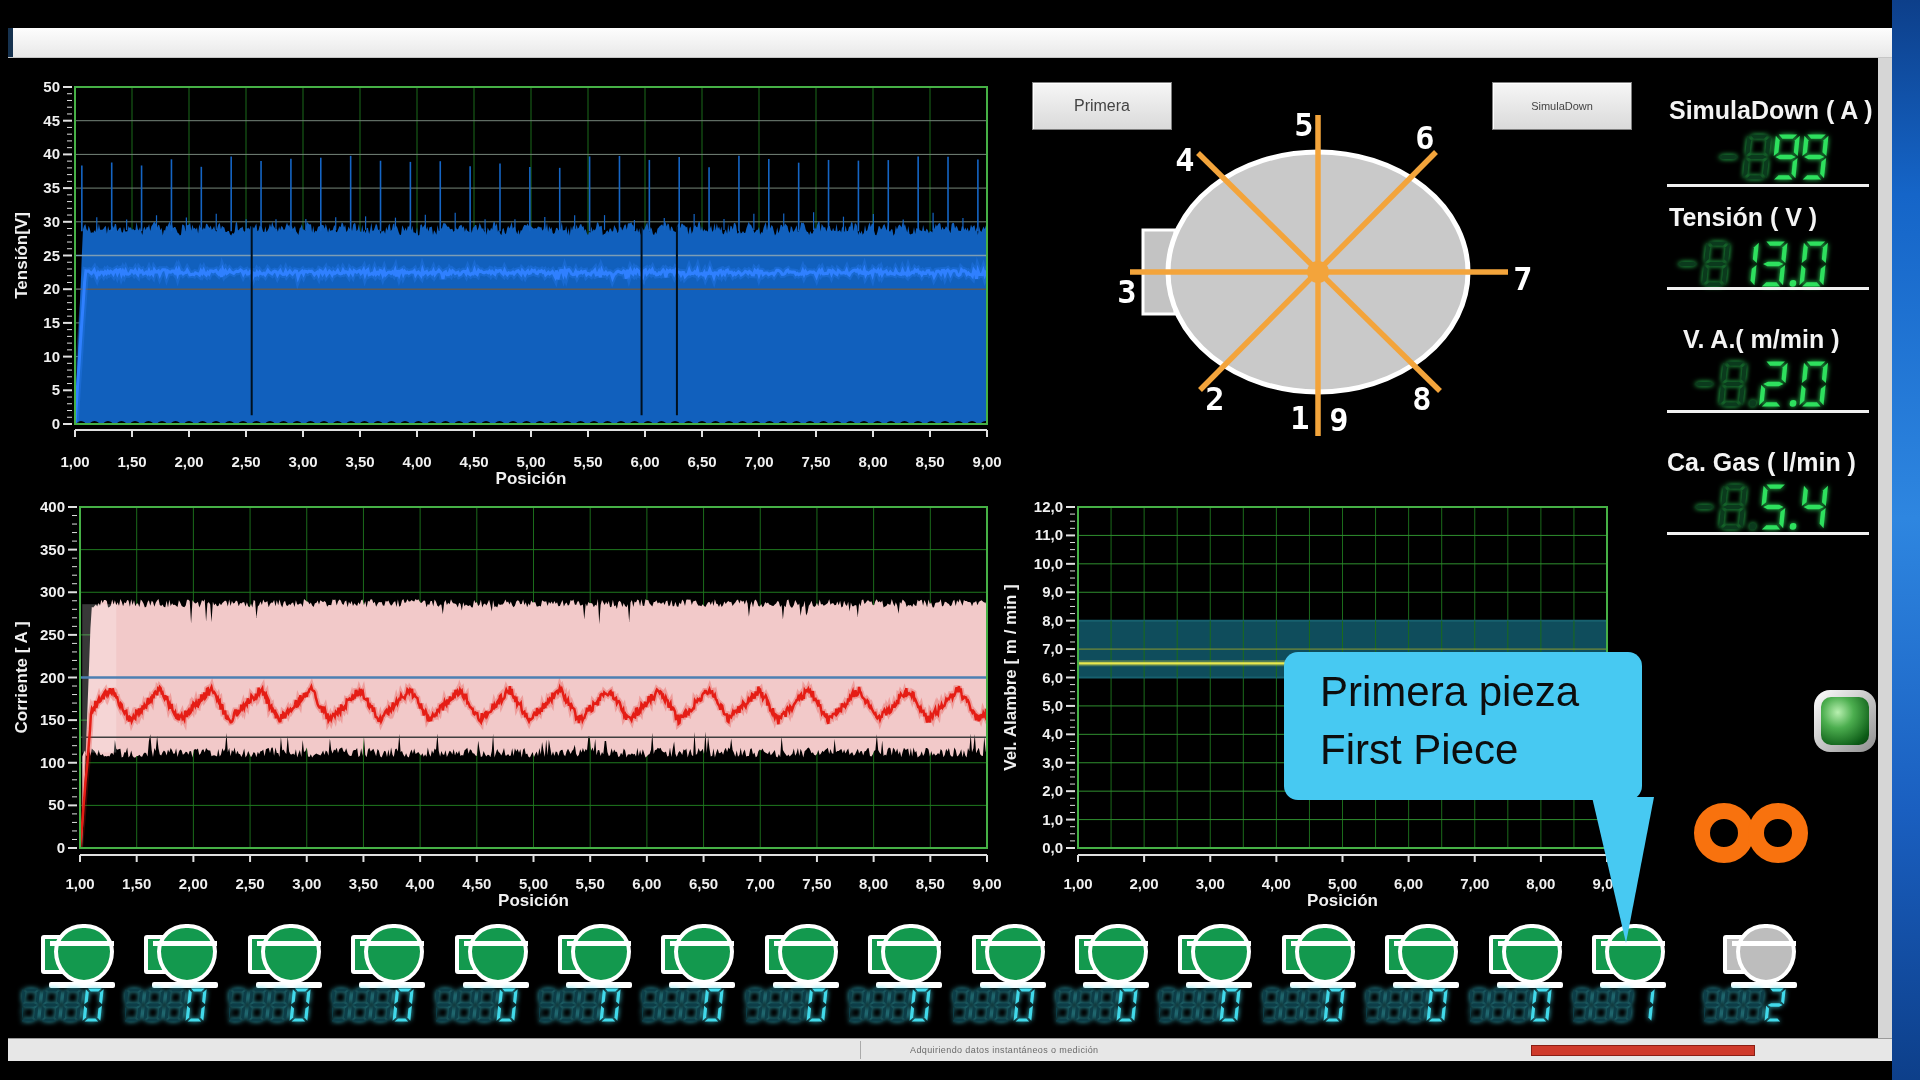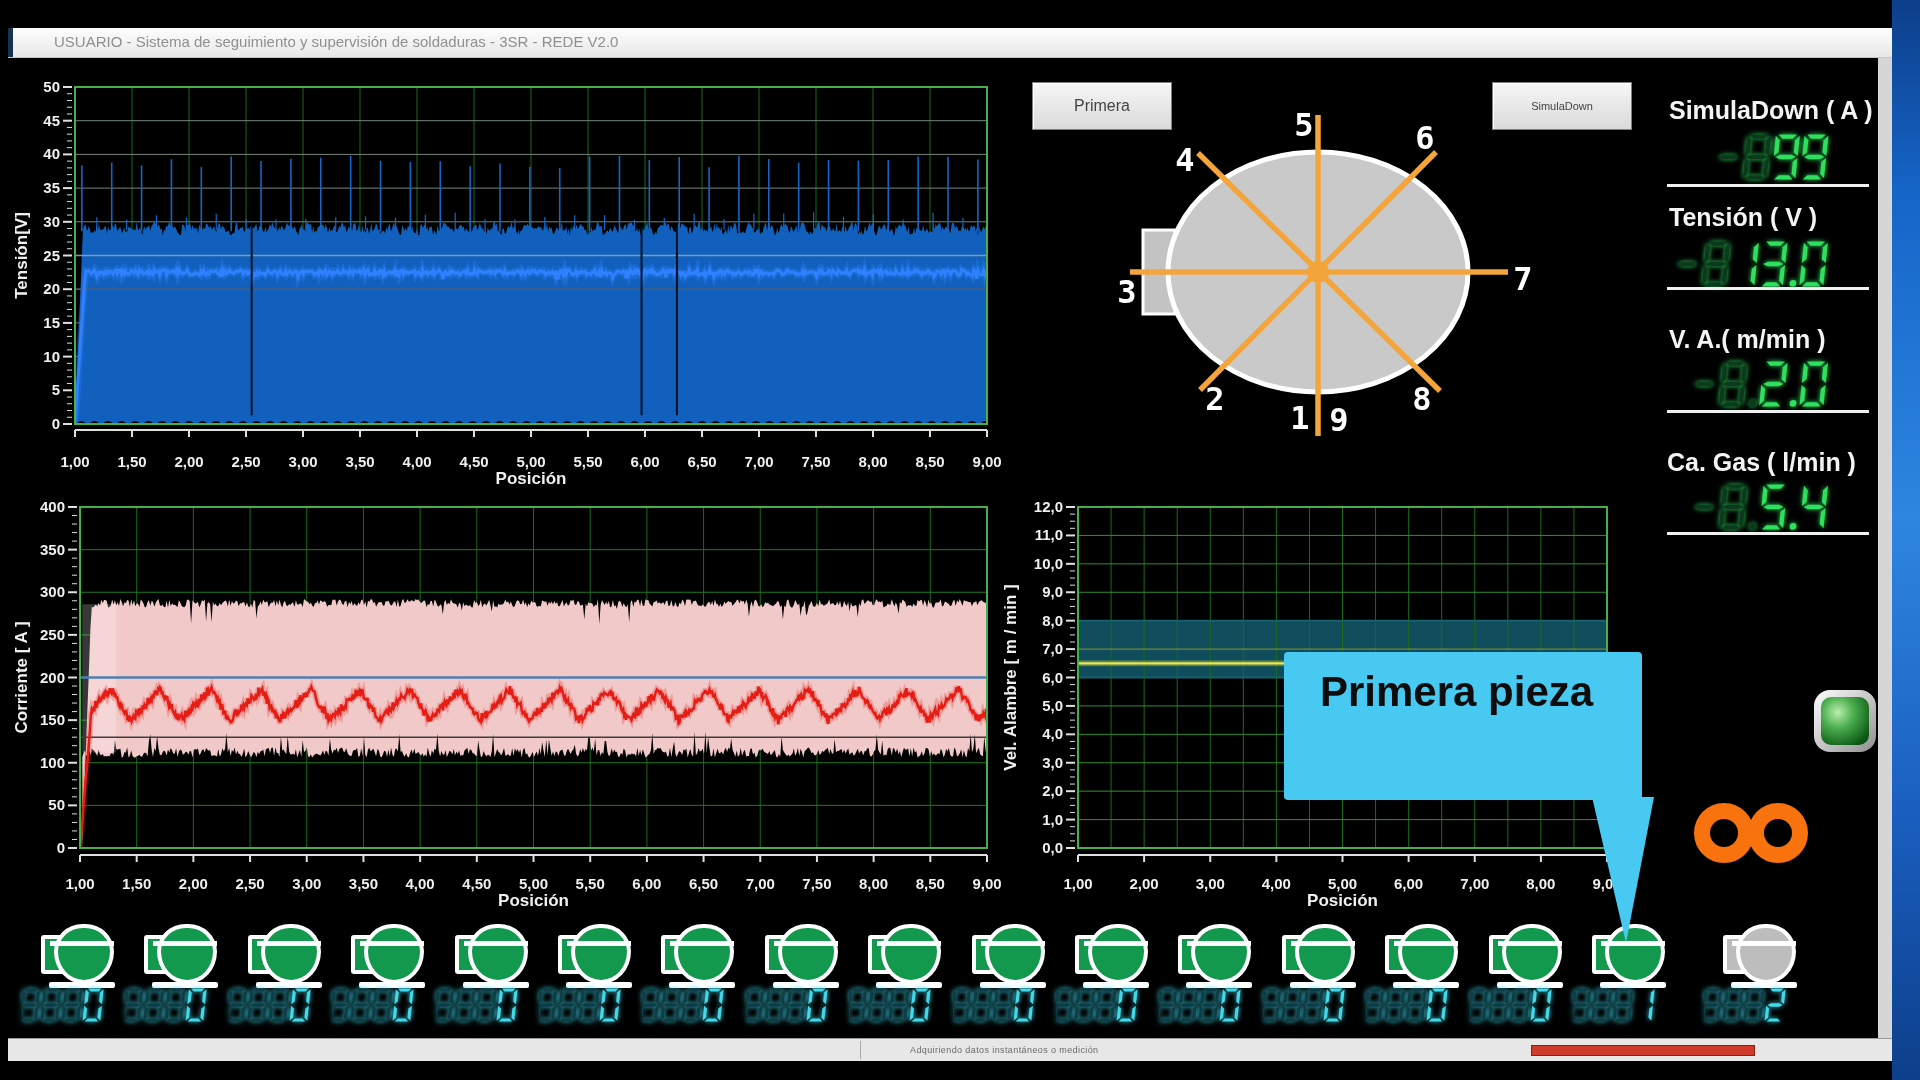--- a/index.html
+++ b/index.html
@@ -33,21 +33,21 @@
   #led{position:absolute;left:1814px;top:690px;width:62px;height:62px;border-radius:16px;z-index:4;
     background:linear-gradient(135deg,#ffffff,#8f8f8f);padding:0;}
   #led .in{position:absolute;left:7px;top:7px;width:48px;height:48px;border-radius:10px;
     background:radial-gradient(circle at 35% 32%,#b8f0b0 0%,#4cae4f 35%,#0d5c17 80%,#073d0e 100%);}
   
   .gauge{position:absolute;left:1655px;width:222px;z-index:4;}
   .gauge .glabel{color:#f4f4f4;font-size:25px;font-weight:bold;white-space:nowrap;}
   .gauge .gdisp{position:absolute;right:45px;display:flex;justify-content:flex-end;}
   .gauge .gline{position:absolute;left:12px;width:202px;height:3px;background:#f0f0f0;}
   
-  #bubble{position:absolute;left:1284px;top:652px;width:358px;height:148px;border-radius:4px;z-index:6;font-weight:bold;}
+  #bubble{position:absolute;left:1284px;top:652px;width:358px;height:148px;border-radius:14px;z-index:6;}
   #bubble .l1{position:absolute;left:36px;top:16px;font-size:42px;color:#0d0d0d;}
   #bubble .l2{position:absolute;left:36px;top:74px;font-size:42px;color:#0d0d0d;}
   #bubbletail{position:absolute;left:1570px;top:795px;z-index:5;}
   
   #pieces{position:absolute;left:0;top:0;z-index:3;}
   .piece{position:absolute;width:78px;height:64px;}
   .piece .handle{position:absolute;left:0;top:11px;width:17px;height:31px;border:4px solid #fff;border-radius:3px;}
   .piece .pbody{position:absolute;left:13px;top:0;width:52px;height:52px;border:4px solid #fff;
     border-radius:48% 48% 50% 50%/46% 46% 54% 54%;}
   .piece .stripe{position:absolute;left:9px;top:17px;width:64px;height:5px;background:#fff;z-index:2;}
@@ -608,21 +608,20 @@
         <text x="1304" y="136" fill="#ffffff" font-size="32" font-weight="bold" text-anchor="middle" font-family="DejaVu Sans Mono, monospace">5</text>
         <text x="1425" y="149" fill="#ffffff" font-size="32" font-weight="bold" text-anchor="middle" font-family="DejaVu Sans Mono, monospace">6</text>
         <text x="1523" y="290" fill="#ffffff" font-size="32" font-weight="bold" text-anchor="middle" font-family="DejaVu Sans Mono, monospace">7</text>
         <text x="1422" y="410" fill="#ffffff" font-size="32" font-weight="bold" text-anchor="middle" font-family="DejaVu Sans Mono, monospace">8</text>
         <text x="1339" y="431" fill="#ffffff" font-size="32" font-weight="bold" text-anchor="middle" font-family="DejaVu Sans Mono, monospace">9</text>
       </g>
     </svg>
 
   <div id="titlebar">
     <div class="accent"></div>
-    <div class="t">USUARIO - Sistema de seguimiento y supervisión de soldaduras - 3SR - REDE V2.0</div>
   </div>
   <div id="rightgray"></div>
   <div id="bluedesk"></div>
 
   <div class="btn" id="btn-simulaup">Primera</div>
   <div class="btn" id="btn-simuladown">SimulaDown</div>
 
   <div class="gauge" style="top:96px">
     <div class="glabel" style="margin-left:14px">SimulaDown ( A )</div>
     <div class="gdisp" style="top:38px">
@@ -695,21 +694,21 @@
             <polygon points="97,94 97,173 80,156 80,109" fill="#2ee05e"></polygon>
             <polygon points="14,178 86,178 70,161 30,161" fill="#2ee05e"></polygon>
             <polygon points="3,94 20,109 20,156 3,173" fill="#2ee05e"></polygon>
             <polygon points="3,7 20,24 20,71 3,86" fill="#2ee05e"></polygon>
           </g>
         </svg>
       </div>
     <div class="gline" style="top:84px"></div>
   </div>
   <div class="gauge" style="top:325px">
-    <div class="glabel" style="margin-left:14px">V. A.( m/min )</div>
+    <div class="glabel" style="margin-left:28px">V. A.( m/min )</div>
     <div class="gdisp" style="top:36px">
         <svg width="138.0" height="46" viewBox="0 0 540 180" style="filter: drop-shadow(rgb(46, 224, 94) 0px 0px 2.5px);">
           <g transform="translate(0,0) skewX(-6)">
             <polygon points="10,90 28,81 72,81 90,90 72,99 28,99" fill="#0b3a1d"></polygon>
           </g>
           <g transform="translate(112,0) skewX(-6)">
             <polygon points="14,2 86,2 70,19 30,19" fill="#0b3a1d"></polygon>
             <polygon points="97,7 97,86 80,71 80,24" fill="#0b3a1d"></polygon>
             <polygon points="97,94 97,173 80,156 80,109" fill="#0b3a1d"></polygon>
             <polygon points="14,178 86,178 70,161 30,161" fill="#0b3a1d"></polygon>
@@ -1518,20 +1517,21 @@
             <polygon points="14,178 86,178 70,161 30,161" fill="#41d9ea"></polygon>
           </g>
         </svg></div>
     </div>
 
   <svg id="bubbletail" width="90" height="150" viewBox="0 0 90 150">
     <polygon points="22,2 84,2 56,148" fill="#47c9f2"></polygon>
   </svg>
   <div id="bubble" style="background: rgb(71, 201, 242);">
     <div class="l1">Primera pieza</div>
+    <div class="l2">First Piece</div>
   </div>
 
   <div id="statusbar">
     <div class="sep"></div>
     <div class="stext">Adquiriendo datos instantáneos o medición</div>
     <div class="prog" style="background: rgb(207, 58, 43);"></div>
   </div>
 </div>
 
 </body></html>

